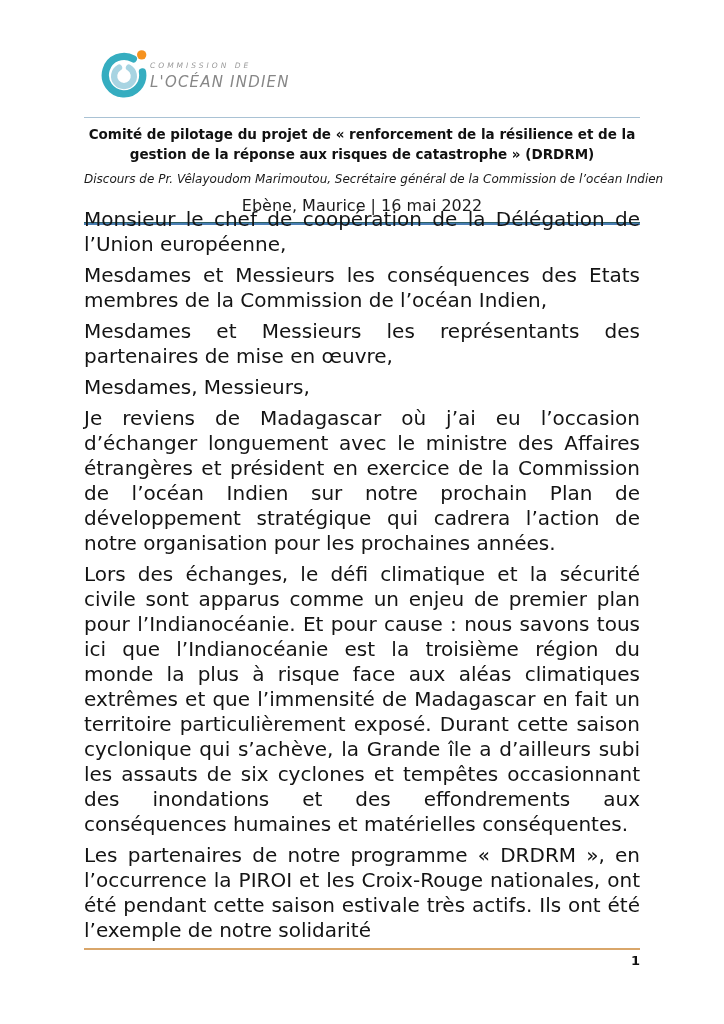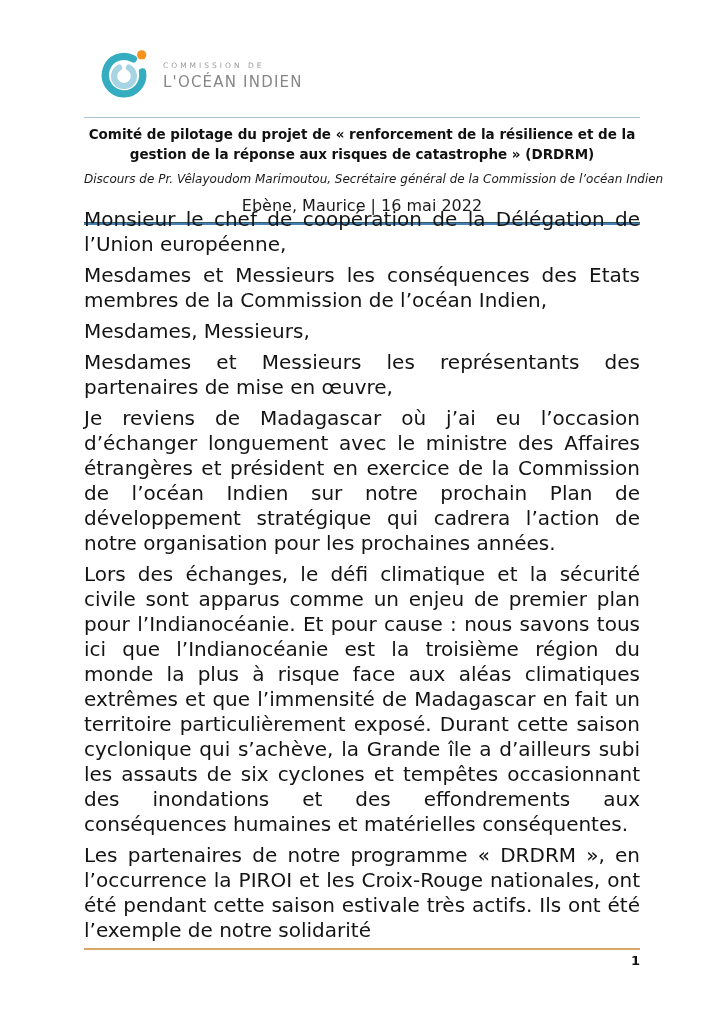--- a/index.html
+++ b/index.html
@@ -9,21 +9,21 @@
     font-family: "DejaVu Sans", sans-serif;
     color: #1a1a1a;
     position: relative;
     overflow: hidden;
   }
   .page { position: absolute; inset: 0; background: #ffffff; }
 
   
   .logo-row {
     position: absolute; left: 98px; top: 46px;
-    display: flex; align-items: center; gap: 13px;
+    display: flex; align-items: center; gap: 0; font-style: italic;
   }
   .logo-mark { width: 52px; height: 52px; }
   .logo-text { display: flex; flex-direction: column; gap: 3px; padding-top: 8px; }
   .logo-text .small {
     font-size: 7.5px; letter-spacing: 3px; color: #9a9a9a; font-weight: 500;
   }
   .logo-text .big {
     font-size: 15px; letter-spacing: 1.2px; color: #878787;
   }
 
@@ -108,22 +108,22 @@
   <div class="header-block">
     <div class="doc-title">Comité de pilotage du projet de « renforcement de la résilience et de la gestion de la réponse aux risques de catastrophe » (DRDRM)</div>
     <div class="doc-subtitle">Discours de Pr. Vêlayoudom Marimoutou, Secrétaire général de la Commission de l’océan Indien</div>
     <div class="doc-dateline">Ebène, Maurice | 16 mai 2022</div>
     <div class="rule-blue"></div>
   </div>
 
   <div class="content">
     <p>Monsieur le chef de coopération de la Délégation de l’Union européenne,</p>
     <p>Mesdames et Messieurs les conséquences des Etats membres de la Commission de l’océan Indien,</p>
+    <p>Mesdames et Messieurs les représentants des partenaires de mise en œuvre,</p>
     <p>Mesdames, Messieurs,</p>
-    <p>Mesdames et Messieurs les représentants des partenaires de mise en œuvre,</p>
     <p>Je reviens de Madagascar où j’ai eu l’occasion d’échanger longuement avec le ministre des Affaires étrangères et président en exercice de la Commission de l’océan Indien sur notre prochain Plan de développement stratégique qui cadrera l’action de notre organisation pour les prochaines années.</p>
     <p>Lors des échanges, le défi climatique et la sécurité civile sont apparus comme un enjeu de premier plan pour l’Indianocéanie. Et pour cause : nous savons tous ici que l’Indianocéanie est la troisième région du monde la plus à risque face aux aléas climatiques extrêmes et que l’immensité de Madagascar en fait un territoire particulièrement exposé. Durant cette saison cyclonique qui s’achève, la Grande île a d’ailleurs subi les assauts de six cyclones et tempêtes occasionnant des inondations et des effondrements aux conséquences humaines et matérielles conséquentes.</p>
     <p>Les partenaires de notre programme « DRDRM », en l’occurrence la PIROI et les Croix-Rouge nationales, ont été pendant cette saison estivale très actifs. Ils ont été l’exemple de notre solidarité</p>
   </div>
 
   <div class="footer">
     <div class="page-number">1</div>
   </div>
 
 </div>

